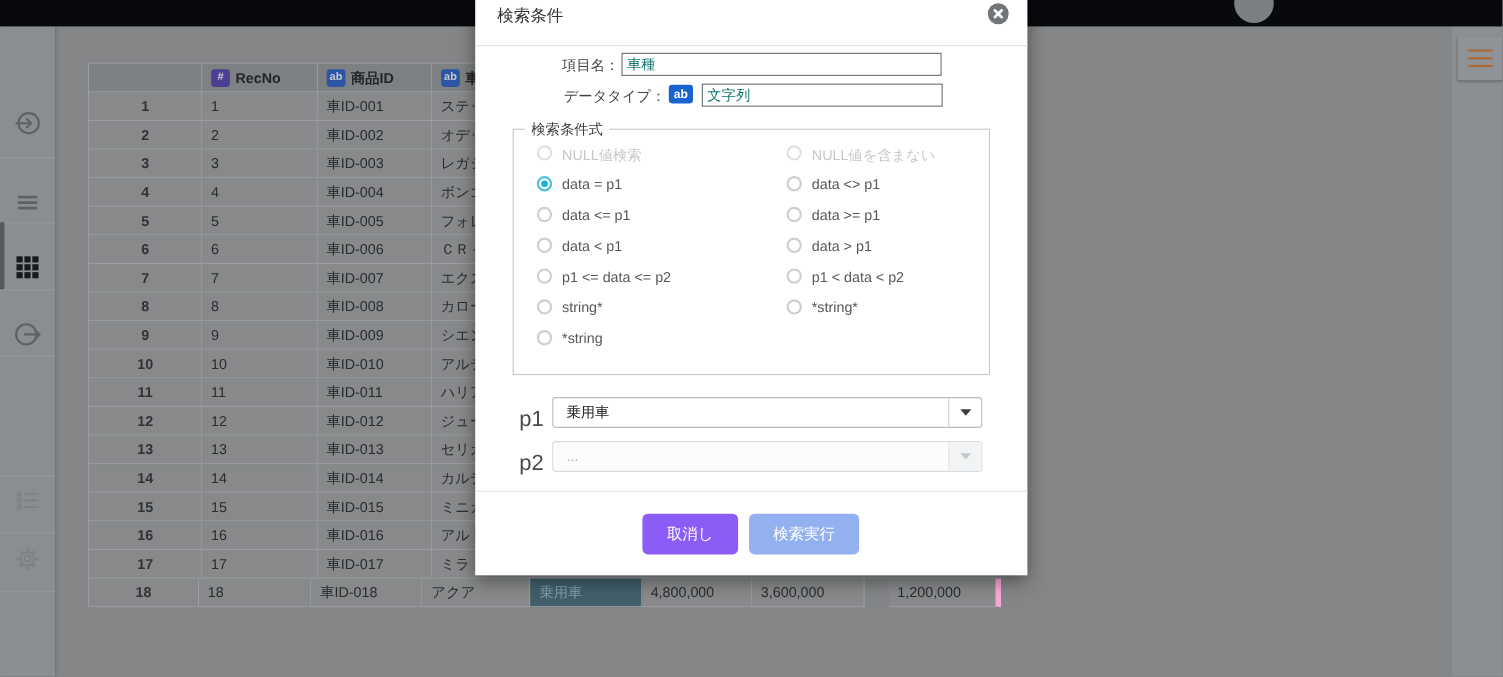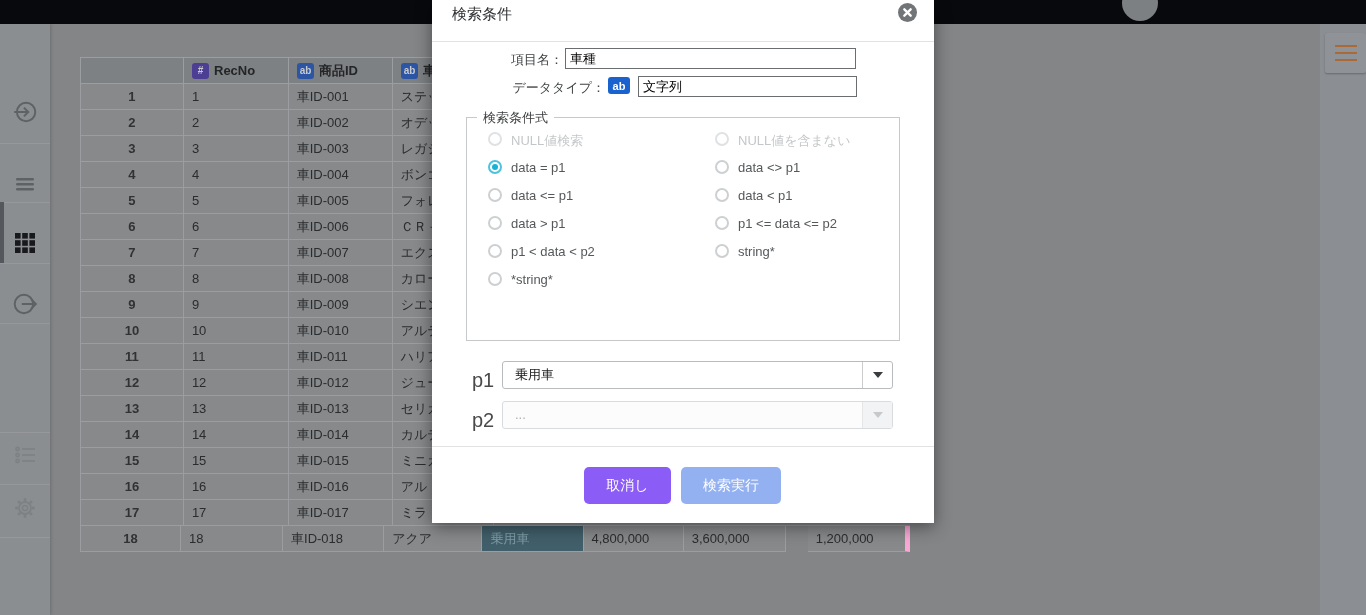--- a/index.html
+++ b/index.html
@@ -34,21 +34,21 @@
   .type-badge { display:inline-flex; width:17px; height:16px; border-radius:3px; align-items:center; justify-content:center; font-size:10px; font-weight:bold; color:#c6c9ce; margin-right:5px; flex:none; }
   .type-badge.num { background:#4c3f93; }
   .type-badge.txt { background:#2c55a4; }
 
   
   #modal { position:absolute; left:432px; top:0; width:502px; height:523px; background:#ffffff; box-shadow:0 4px 16px rgba(0,0,0,0.45); z-index:10; }
   #modal-title { position:absolute; left:20px; top:5px; font-size:15px; color:#2f3133; }
   #modal-close { position:absolute; left:466px; top:3px; width:19px; height:19px; border-radius:50%; background:#717578; display:flex; align-items:center; justify-content:center; cursor:pointer; }
   .m-sep { position:absolute; left:0; width:502px; height:1px; background:#e2e2e2; }
   .m-label { position:absolute; font-size:13px; color:#3f4244; text-align:right; }
-  .m-input { position:absolute; border:1px solid #6b6e70; height:21px; font-size:13px; padding:0 4px; color:#000000; font-family:inherit; background:#fff; }
+  .m-input { position:absolute; border:1px solid #6b6e70; height:21px; font-size:13px; padding:0 4px; color:#0f766e; font-family:inherit; background:#fff; }
   #dtype-badge { position:absolute; left:176px; top:77px; width:22px; height:17px; background:#1a63cf; border-radius:3px; color:#fff; font-size:11px; font-weight:bold; display:flex; align-items:center; justify-content:center; }
 
   #cond-box { position:absolute; left:34px; top:117px; width:434px; height:224px; border:1px solid #c6c8ca; }
   #cond-legend { position:absolute; left:10px; top:-9px; background:#fff; padding:0 6px; font-size:13px; color:#3c3e40; }
   #opts { display:grid; grid-template-columns:227px 1fr; padding:14px 0 0 21px; }
   .opt { display:flex; height:28px; cursor:pointer; }
   .radio { width:14px; height:14px; border:2px solid #cdd0d2; border-radius:50%; position:relative; flex:none; }
   .opt.selected .radio { border-color:#4cc3de; }
   .opt.selected .radio::after { content:""; position:absolute; left:2px; top:2px; width:6px; height:6px; border-radius:50%; background:#18b2d6; }
   .opt.disabled .radio { border-color:#dfe2e4; }
@@ -347,20 +347,24 @@
         <div class="opt">
           <span class="radio"></span>
           <span class="opt-label">data &lt;&gt; p1</span>
         </div>
         <div class="opt">
           <span class="radio"></span>
           <span class="opt-label">data &lt;= p1</span>
         </div>
         <div class="opt">
           <span class="radio"></span>
+          <span class="opt-label">data &gt;= p1</span>
+        </div>
+        <div class="opt">
+          <span class="radio"></span>
           <span class="opt-label">data &lt; p1</span>
         </div>
         <div class="opt">
           <span class="radio"></span>
           <span class="opt-label">data &gt; p1</span>
         </div>
         <div class="opt">
           <span class="radio"></span>
           <span class="opt-label">p1 &lt;= data &lt;= p2</span>
         </div>
@@ -368,20 +372,24 @@
           <span class="radio"></span>
           <span class="opt-label">p1 &lt; data &lt; p2</span>
         </div>
         <div class="opt">
           <span class="radio"></span>
           <span class="opt-label">string*</span>
         </div>
         <div class="opt">
           <span class="radio"></span>
           <span class="opt-label">*string*</span>
+        </div>
+        <div class="opt">
+          <span class="radio"></span>
+          <span class="opt-label">*string</span>
         </div>
       </div>
   </div>
 
   <div class="p-label" style="left:40px; top:367px">p1：</div>
   <div class="dd" style="left:70px; top:361px; width:391px">
     <span class="val">乗用車</span>
     <span class="arrow-box">
         <span class="tri"></span>
       </span>

